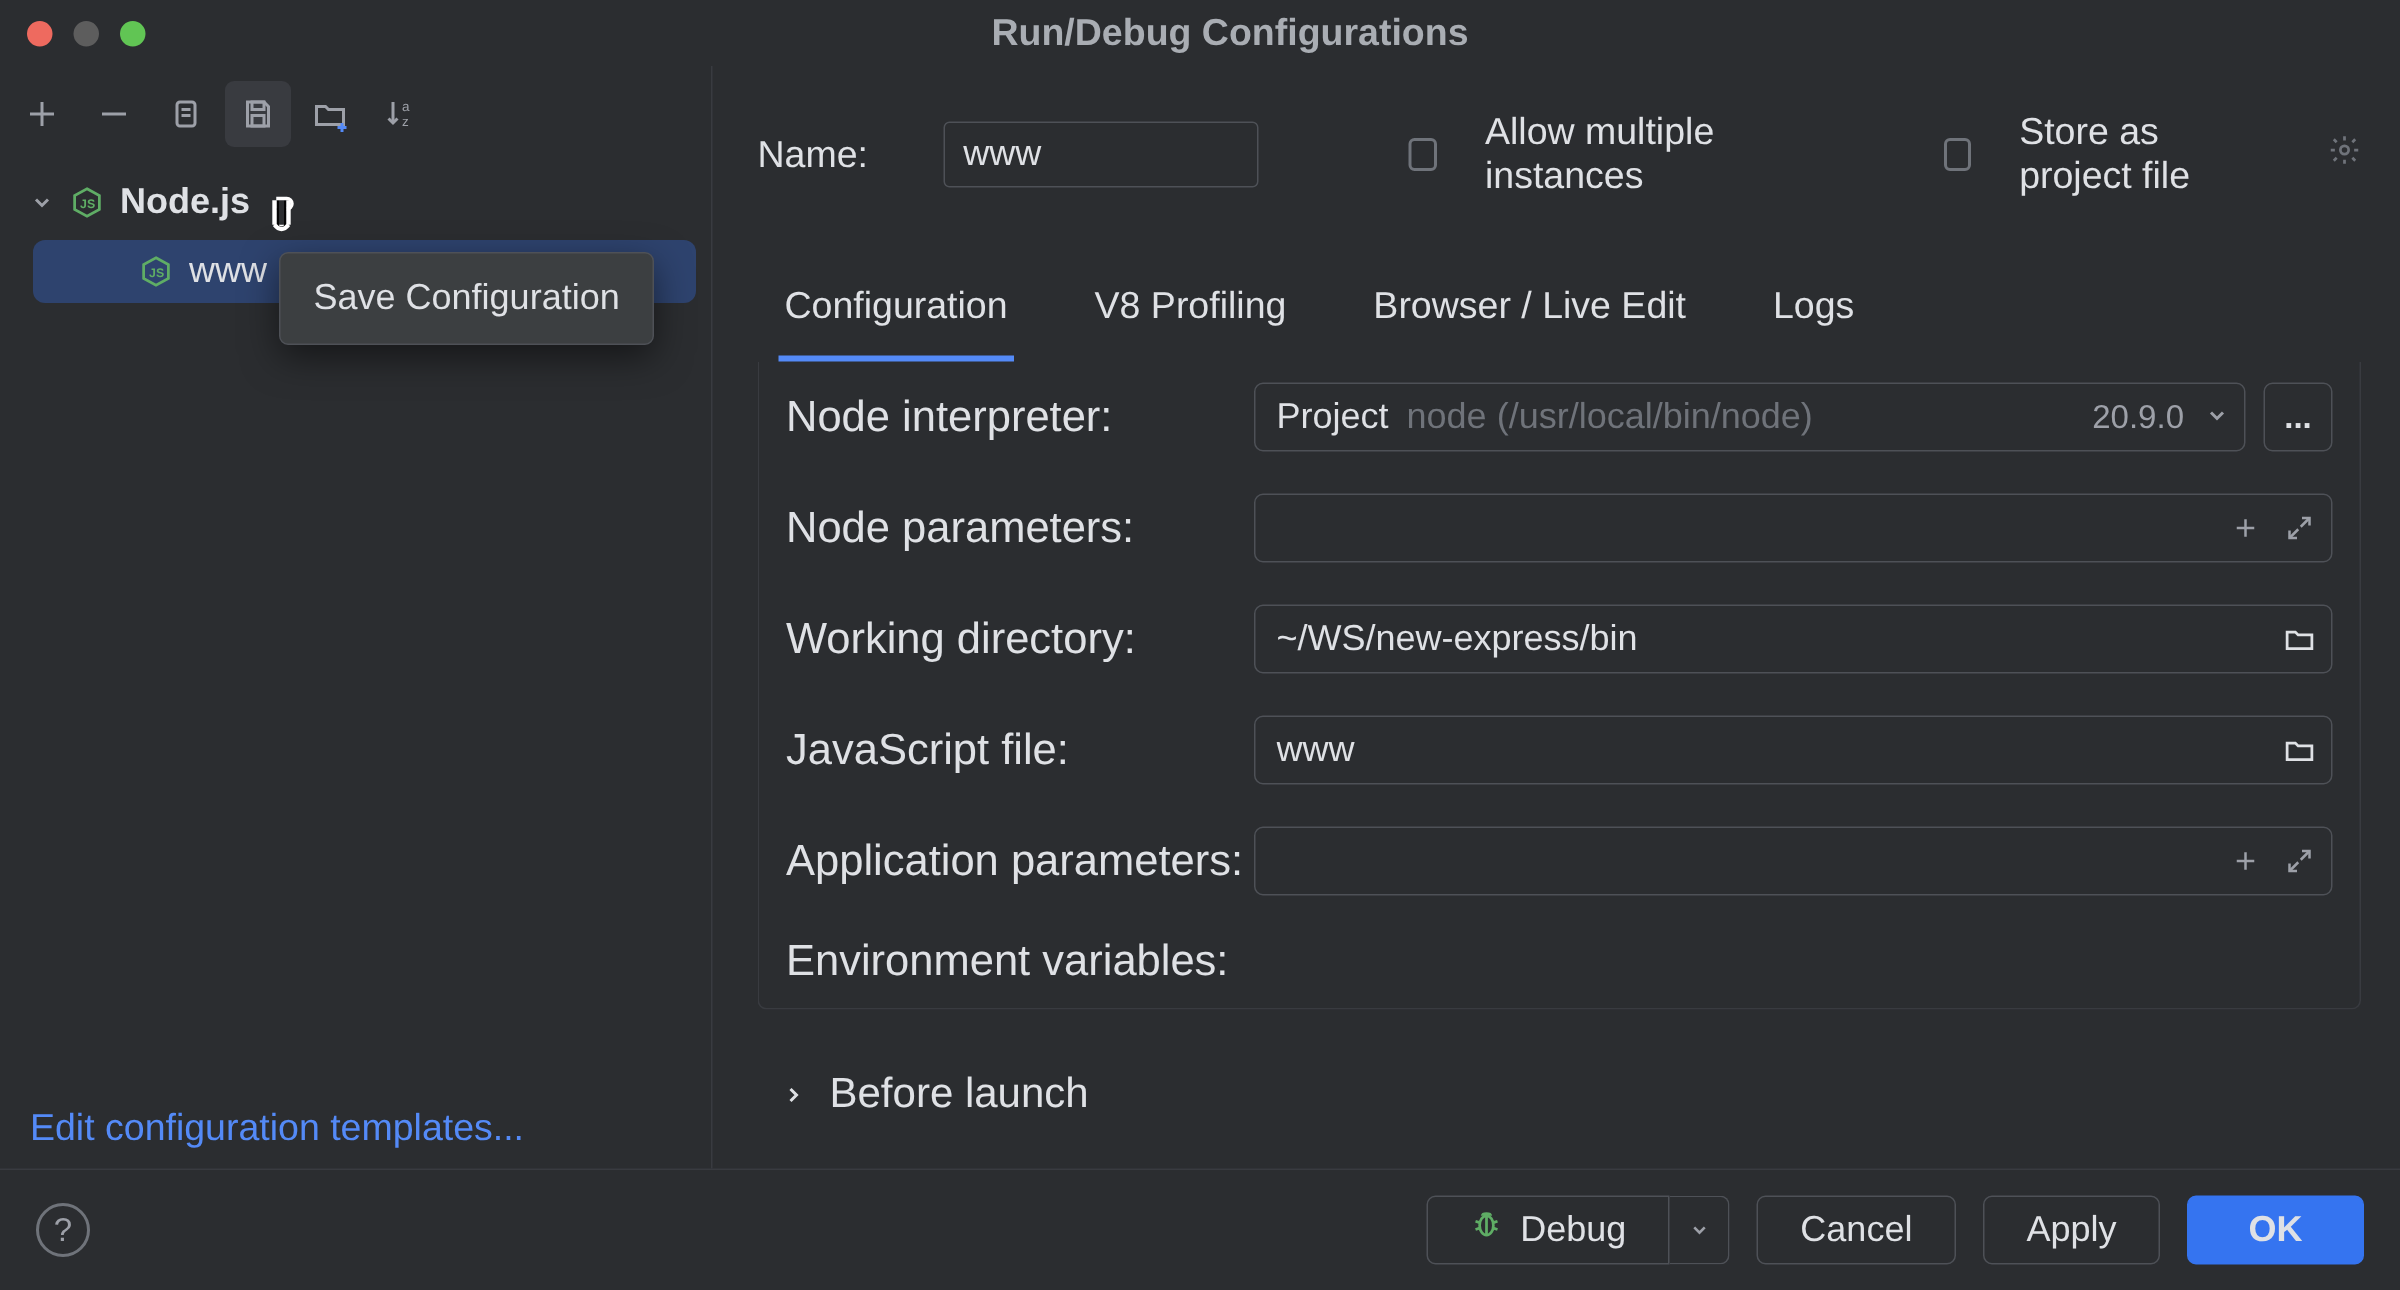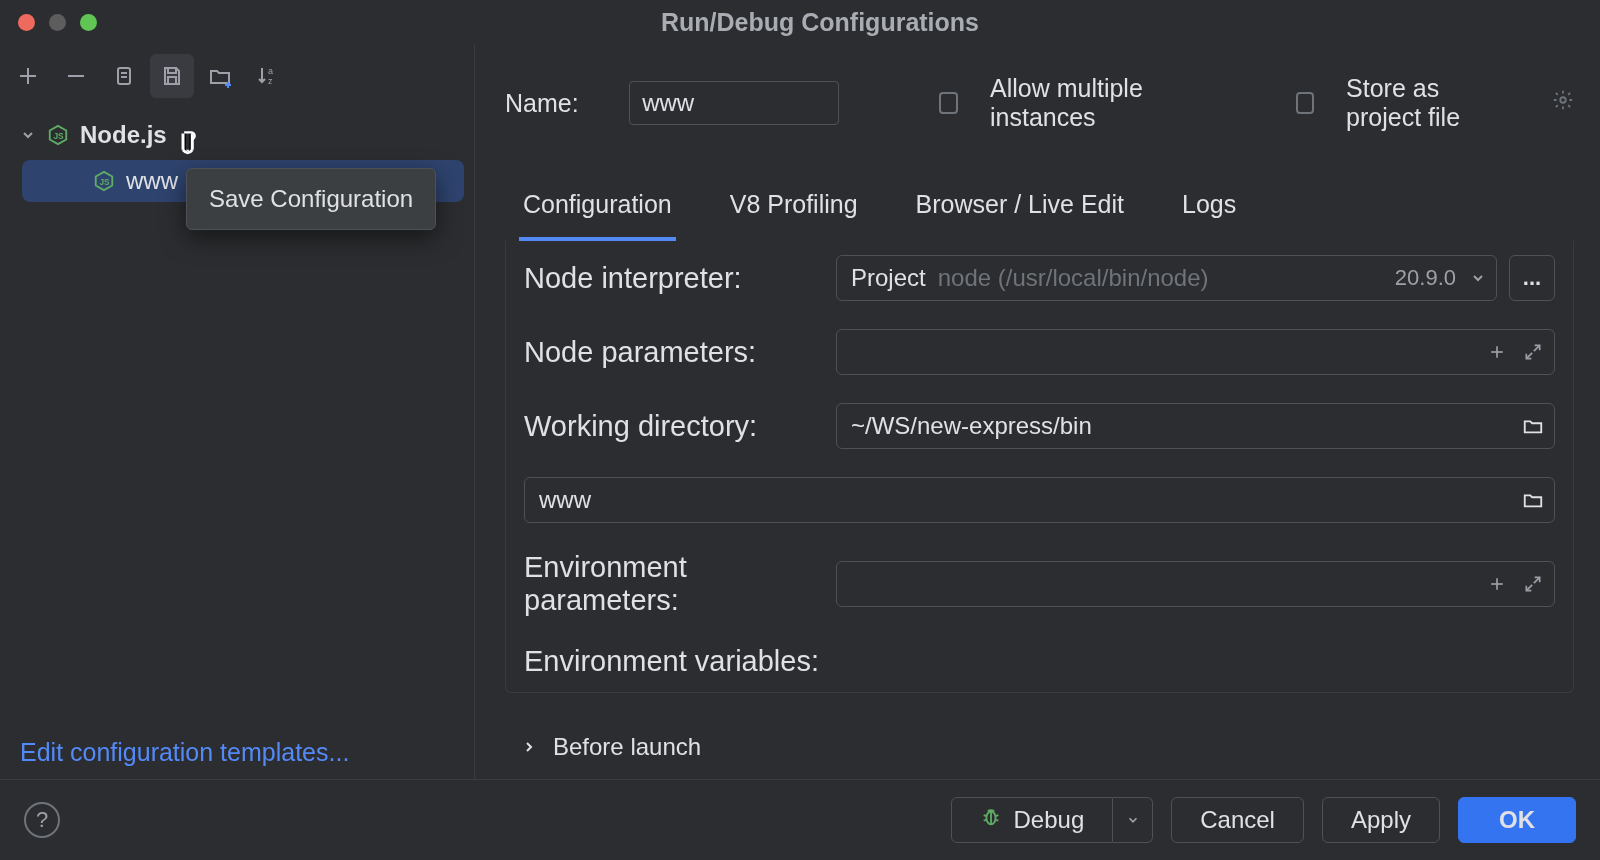--- a/index.html
+++ b/index.html
@@ -192,21 +192,21 @@
   font-size: 22px; font-weight: 700;
 }
 .right-icons {
   display: flex; gap: 14px;
   color: #9da0a8;
 }
 .icon-btn { width: 22px; height: 22px; display:flex; align-items:center; justify-content:center; }
 .before-launch {
   display: flex; align-items: center; gap: 16px;
   padding: 40px 0 0 16px;
-  font-size: 24px;
+  font-size: 28px;
 }
 .footer {
   height: 80px;
   border-top: 1px solid #393b40;
   display: flex; align-items: center;
   padding: 0 24px;
   gap: 18px;
 }
 .help {
   width: 36px; height: 36px;
@@ -406,32 +406,33 @@
           <span class="field-text">~/WS/new-express/bin</span>
           <span class="icon-btn">
               <svg width="22" height="22" viewBox="0 0 24 24" fill="none" stroke="currentColor" stroke-width="2">
                 <path d="M3 7h6l2 2h10v10H3z"></path>
               </svg>
             </span>
         </div>
       </div>
 
       <div class="form-row">
+        <div class="form-label">JavaScript file:</div>
         <div class="form-field">
           <span class="field-text">www</span>
           <span class="icon-btn">
               <svg width="22" height="22" viewBox="0 0 24 24" fill="none" stroke="currentColor" stroke-width="2">
                 <path d="M3 7h6l2 2h10v10H3z"></path>
               </svg>
             </span>
         </div>
       </div>
 
       <div class="form-row">
-        <div class="form-label">Environment parameters:</div>
+        <div class="form-label">Application parameters:</div>
         <div class="form-field">
           <span class="field-text"></span>
           <div class="right-icons">
             <span class="icon-btn">
                 <svg width="20" height="20" viewBox="0 0 24 24" fill="none" stroke="currentColor" stroke-width="2">
                   <line x1="12" y1="5" x2="12" y2="19"></line>
                   <line x1="5" y1="12" x2="19" y2="12"></line>
                 </svg>
               </span>
             <span class="icon-btn">

